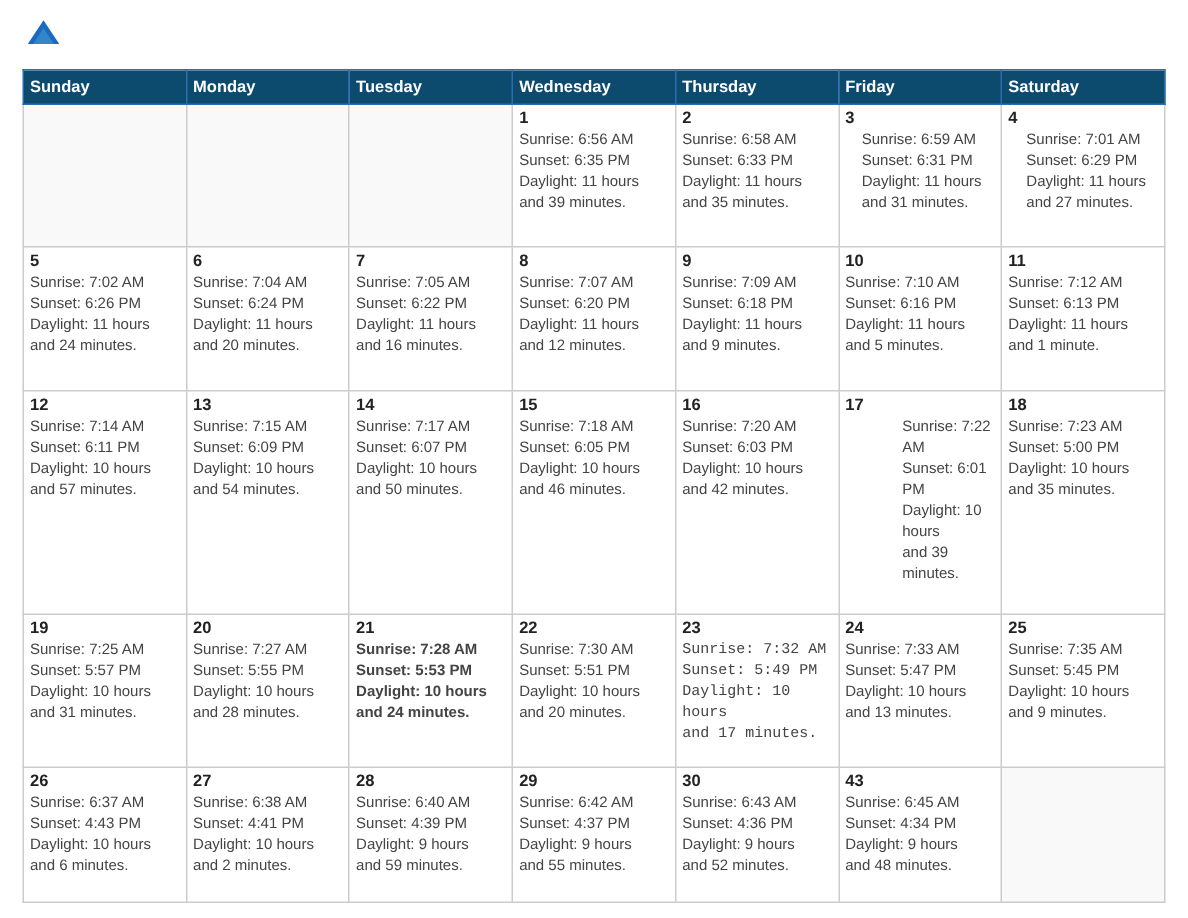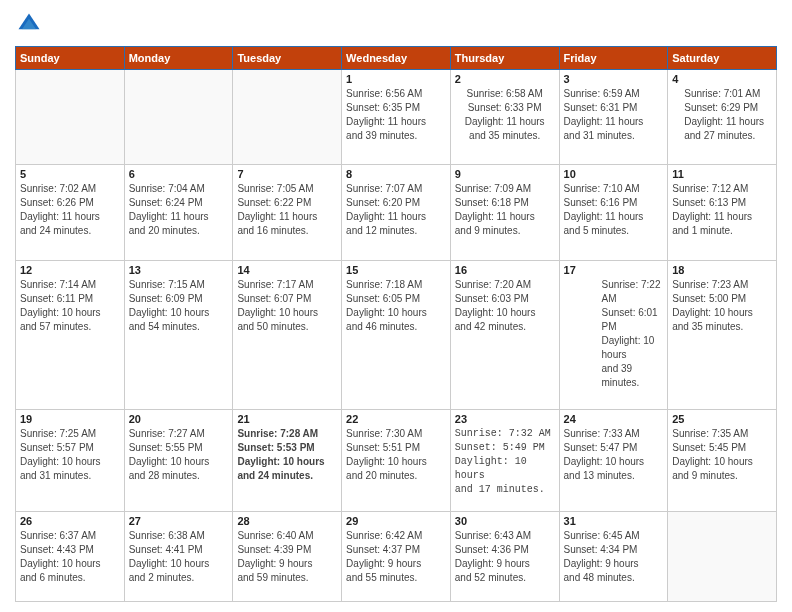--- a/index.html
+++ b/index.html
@@ -62,21 +62,21 @@
       margin-top: 2px;
     }
     .calendar {
       flex: 1;
       border: 1px solid #ccc;
       border-collapse: collapse;
       width: 100%;
       table-layout: fixed;
     }
     .calendar th {
-      background: #c2410c;
+      background: #0c4a6e;
       color: white;
       font-size: 11px;
       font-weight: bold;
       padding: 5px 4px;
       text-align: left;
       border: 1px solid #2b6cb0;
     }
     .calendar td {
       border: 1px solid #ccc;
       vertical-align: top;
@@ -143,28 +143,28 @@
           <td class="empty"></td>
           <td>
             <div class="day-num">1</div>
             <div class="day-info" style="white-space: pre-line;">Sunrise: 6:56 AM
 Sunset: 6:35 PM
 Daylight: 11 hours
 and 39 minutes.</div>
           </td>
           <td>
             <div class="day-num">2</div>
-            <div class="day-info" style="white-space: pre-line; text-align: center;">Sunrise: 6:58 AM
+            <div class="day-info" style="white-space: pre-line;">Sunrise: 6:58 AM
 Sunset: 6:33 PM
 Daylight: 11 hours
 and 35 minutes.</div>
           </td>
           <td>
             <div class="day-num">3</div>
-            <div class="day-info" style="white-space: pre-line;">Sunrise: 6:59 AM
+            <div class="day-info" style="white-space: pre-line; margin-left: 11px;">Sunrise: 6:59 AM
 Sunset: 6:31 PM
 Daylight: 11 hours
 and 31 minutes.</div>
           </td>
           <td>
             <div class="day-num">4</div>
             <div class="day-info" style="white-space: pre-line; margin-left: 12px;">Sunrise: 7:01 AM
 Sunset: 6:29 PM
 Daylight: 11 hours
 and 27 minutes.</div>
@@ -353,21 +353,21 @@
 and 55 minutes.</div>
           </td>
           <td>
             <div class="day-num">30</div>
             <div class="day-info" style="white-space: pre-line;">Sunrise: 6:43 AM
 Sunset: 4:36 PM
 Daylight: 9 hours
 and 52 minutes.</div>
           </td>
           <td>
-            <div class="day-num">31</div>
+            <div class="day-num">43</div>
             <div class="day-info" style="white-space: pre-line;">Sunrise: 6:45 AM
 Sunset: 4:34 PM
 Daylight: 9 hours
 and 48 minutes.</div>
           </td>
           <td class="empty"></td>
         </tr>
       </tbody>
   </table>
 </div>

